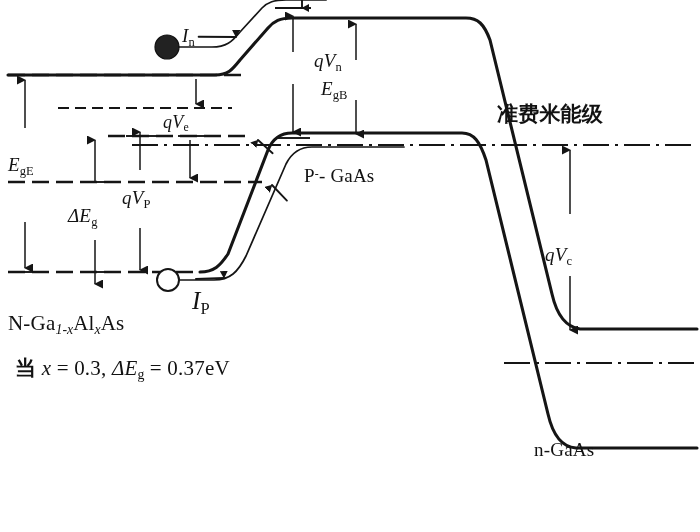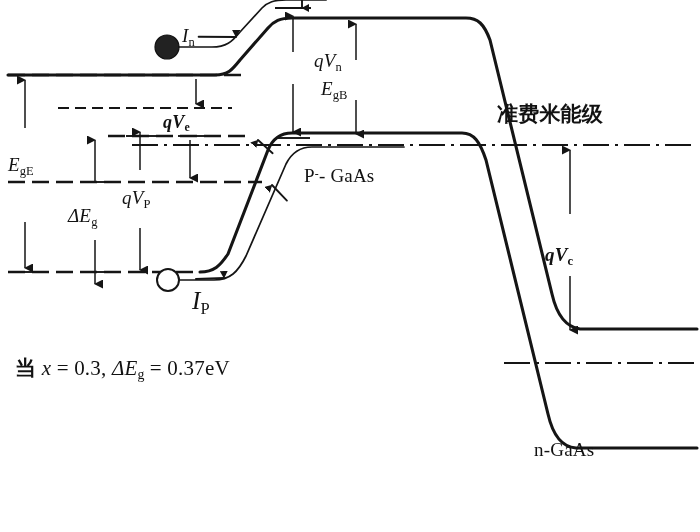--- a/index.html
+++ b/index.html
@@ -121,25 +121,25 @@
   }
   .cjk {
     font-family: "DejaVu Sans", "Liberation Sans", sans-serif;
     font-weight: 600;
   }
 
   #lbl-In       { left: 182px; top: 26px;  font-size: 19px; }
   #lbl-Ip       { left: 192px; top: 288px; font-size: 25px; }
   #lbl-qVn      { left: 271px; top: 51px;  font-size: 19px; margin-left: 43px; }
   #lbl-EgB      { left: 321px; top: 79px;  font-size: 19px; }
-  #lbl-qVe      { left: 163px; top: 113px; font-size: 18px; font-weight: bold; }
+  #lbl-qVe      { left: 163px; top: 113px; font-size: 18px; }
   #lbl-EgE      { left: 8px;   top: 155px; font-size: 19px; }
   #lbl-qVp      { left: 122px; top: 188px; font-size: 19px; }
   #lbl-dEg      { left: 68px;  top: 206px; font-size: 19px; }
-  #lbl-qVc      { left: 545px; top: 245px; font-size: 19px; font-weight: bold; }
+  #lbl-qVc      { left: 545px; top: 245px; font-size: 19px; }
   #lbl-pgaas    { left: 304px; top: 166px; font-size: 19px; }
   #lbl-ngaas    { left: 534px; top: 440px; font-size: 19px; }
   #lbl-fermi    { left: 497px; top: 104px; font-size: 21px; }
   #lbl-material { left: 8px;   top: 313px; font-size: 21px; }
   #lbl-formula  { left: 8px;   top: 358px; font-size: 21px; margin-left: 7px; }
 
   #caption {
     position: absolute;
     left: 0;
     top: 484px;
@@ -318,17 +318,18 @@
   <div class="lbl lbl-italic" id="lbl-dEg"><span>ΔE</span><span class="sub">g</span></div>
 
   <div class="lbl lbl-italic" id="lbl-qVc"><span>q</span><span>V</span><span class="sub">c</span></div>
 
   <div class="lbl" id="lbl-pgaas"><span>P</span><span class="supm">-</span><span>-</span>&nbsp;<span>GaAs</span></div>
 
   <div class="lbl" id="lbl-ngaas">n-GaAs</div>
 
   <div class="lbl cjk" id="lbl-fermi">准费米能级</div>
 
+  <div class="lbl" id="lbl-material"><span>N-Ga</span><span class="sub ital-x">1-x</span><span>Al</span><span class="sub ital-x">x</span><span>As</span></div>
 
   <div class="lbl" id="lbl-formula"><span class="cjk">当</span>&nbsp;<span class="lbl-italic">x</span>&nbsp;<span>= 0.3,</span>&nbsp;<span class="lbl-italic">ΔE</span><span class="sub">g</span>&nbsp;<span>= 0.37eV</span></div>
 
 
 </div>
 
 </body></html>

